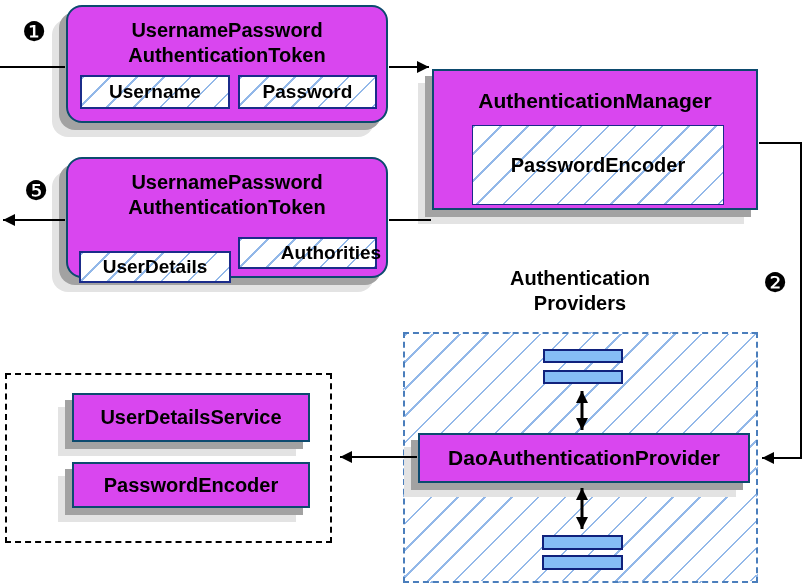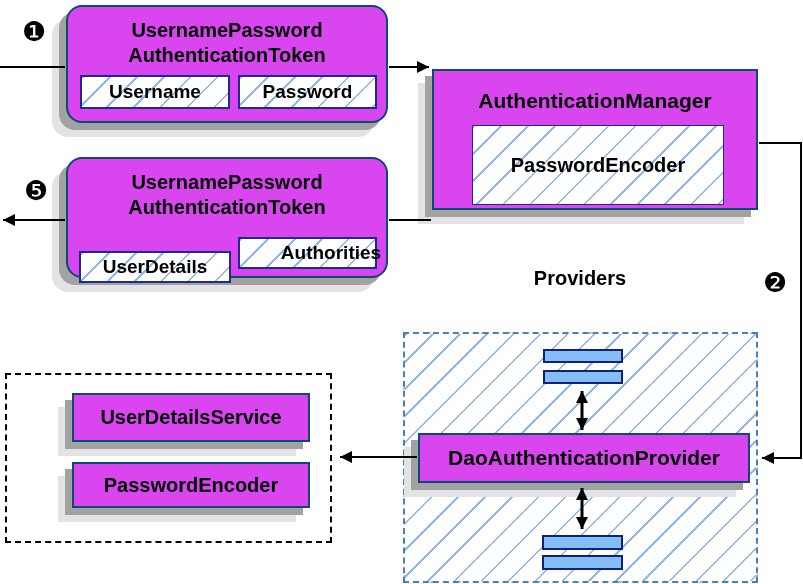--- a/index.html
+++ b/index.html
@@ -71,20 +71,21 @@
   </div>
 
   <div class="abs bluebox shadow2" style="left:432px;top:69px;width:326px;height:141px;">
     <div class="token-title" style="top:17px;font-size:21px;">AuthenticationManager</div>
     <div class="abs whitebox hatch center-flex" style="left:38px;top:54px;width:252px;height:80px;font-size:20px;border-width:1.5px;">
       <span>PasswordEncoder</span>
     </div>
   </div>
 
   <div class="label-2line" style="left:440px;top:266px;width:280px;">
+    <div>Authentication</div>
     <div>Providers</div>
   </div>
 
   <div class="abs dashed-blue hatch" style="left:403px;top:332px;width:355px;height:251px;"></div>
 
   <div class="abs bar" style="left:543px;top:349px;width:80px;height:14px;"></div>
   <div class="abs bar" style="left:543px;top:370px;width:80px;height:14px;"></div>
 
   <div class="abs bluebox shadow2 center-flex" style="left:418px;top:433px;width:332px;height:50px;font-size:21px;">
     <span>DaoAuthenticationProvider</span>

